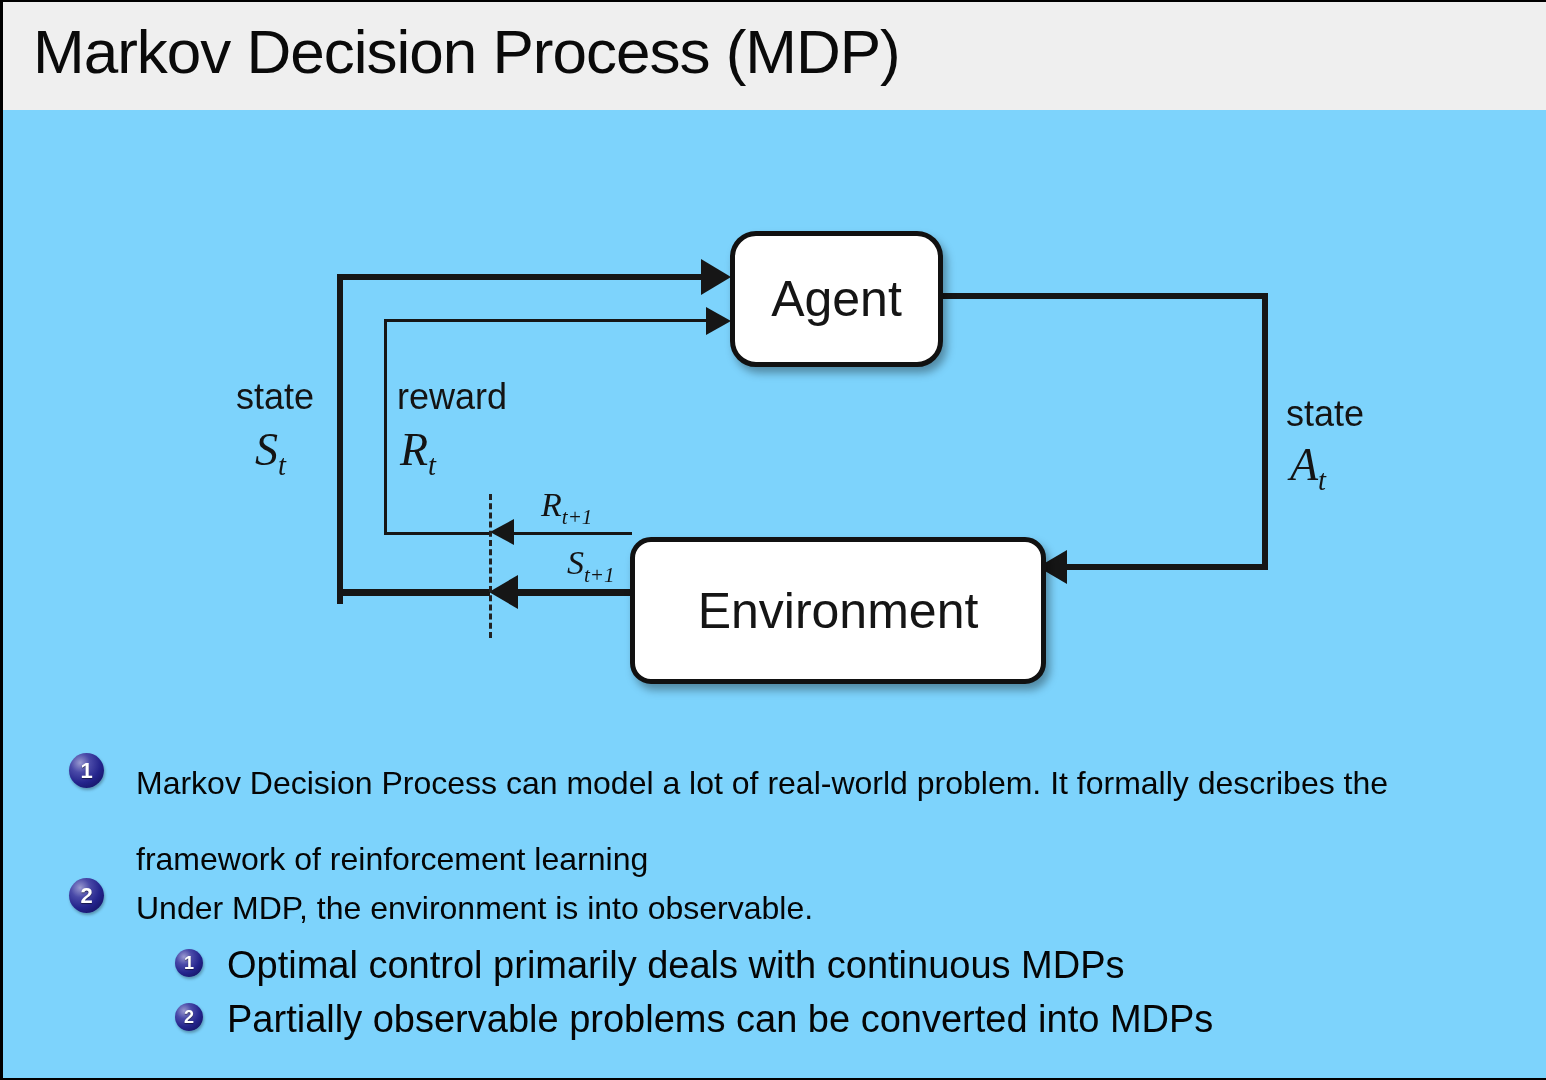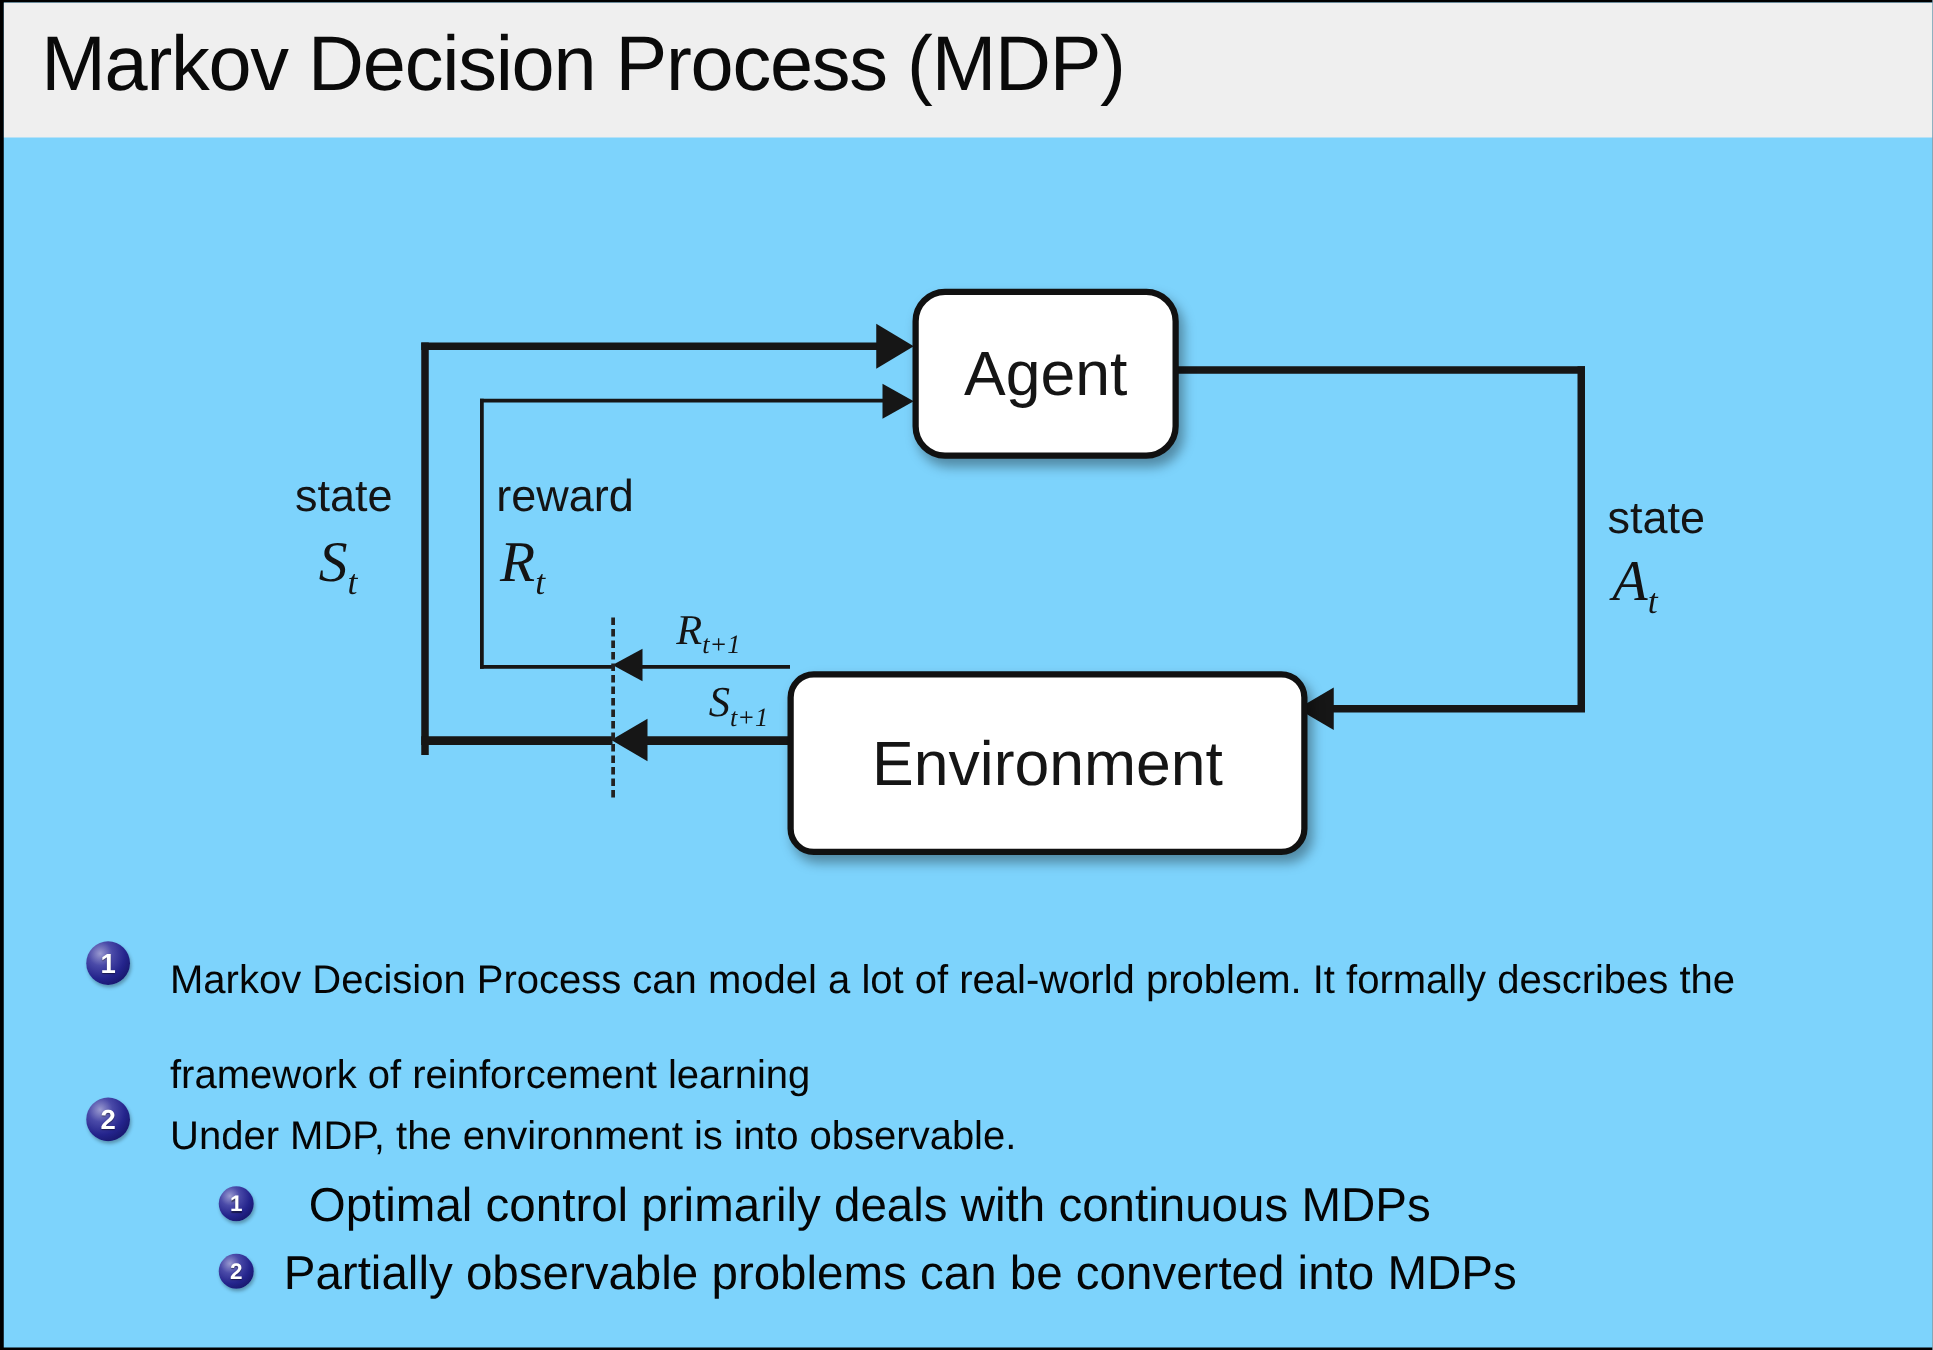--- a/index.html
+++ b/index.html
@@ -114,19 +114,19 @@
 
   <div>
 
     <span class="ball l1" style="left:66px; top:751px;">1</span>
     <div class="btext" style="left:133px; top:743px; width:1380px;">Markov Decision Process can model a lot of real-world problem. It formally describes the framework of reinforcement learning</div>
 
     <span class="ball l1" style="left:66px; top:876px;">2</span>
     <div class="btext" style="left:133px; top:868px; width:1380px;">Under MDP, the environment is into observable.</div>
 
     <span class="ball l2" style="left:172px; top:947px;">1</span>
-    <div class="btext sub" style="left:224px; top:936px; width:1300px;margin-left:20px;">Optimal control primarily deals with continuous MDPs</div>
+    <div class="btext sub" style="left:224px; top:936px; width:1300px;">Optimal control primarily deals with continuous MDPs</div>
 
     <span class="ball l2" style="left:172px; top:1001px;">2</span>
     <div class="btext sub" style="left:224px; top:990px; width:1300px;">Partially observable problems can be converted into MDPs</div>
 
   </div>
 </div>
 
 </body></html>

